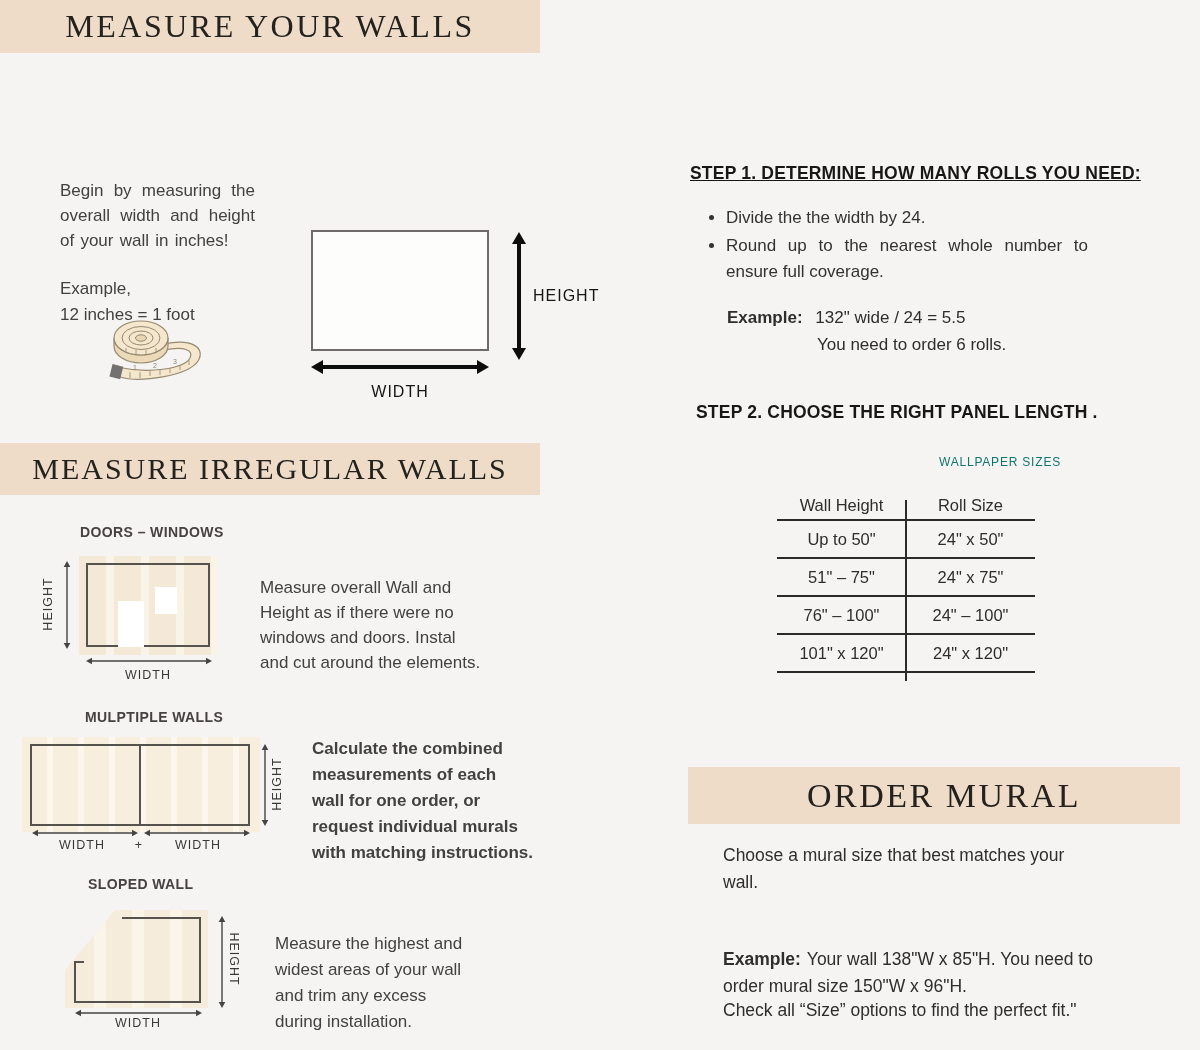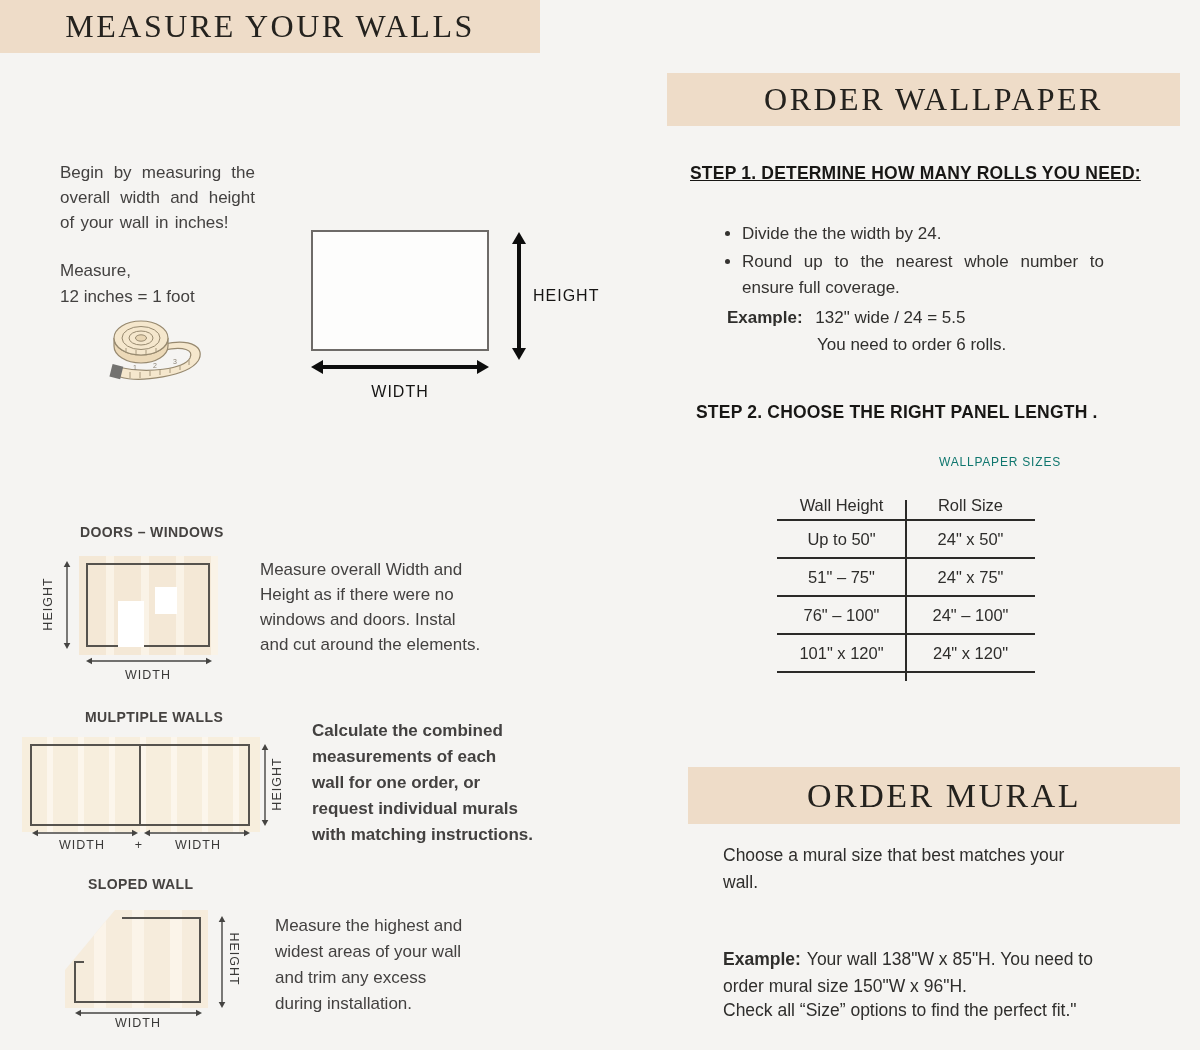--- a/index.html
+++ b/index.html
@@ -2,55 +2,55 @@
 <html><head>
 <meta charset="utf-8">
 <style>
   html,body{margin:0;padding:0;background:#f5f4f2;}
   .canvas{position:relative;width:1180px;height:1050px;background:#f5f4f2;overflow:hidden;
           font-family:"Liberation Sans", sans-serif;color:#3f3d3b;}
   .abs{position:absolute;}
   .band{position:absolute;background:#eedcc8;display:flex;align-items:center;justify-content:center;
         font-family:"Liberation Serif", serif;color:#24221e;letter-spacing:2.5px;}
   .subhead{position:absolute;font-weight:bold;font-size:14px;letter-spacing:.4px;color:#454240;}
-  .body-txt{font-size:17px;line-height:25px;color:#434140;}
+  .body-txt{font-size:17px;line-height:25px;color:#434140;margin-top:18px;}
   .pre{white-space:pre-line;}
   .justify{text-align:justify;}
   .dim-label{font-size:12.5px;letter-spacing:1px;color:#3a3938;}
   .vlabel{position:absolute;width:60px;text-align:center;white-space:nowrap;}
   .rot-ccw{transform:rotate(-90deg);}
   .rot-cw{transform:rotate(90deg);}
   .wall-bg{position:absolute;background:repeating-linear-gradient(90deg,#f4e8d6 0 27px,#faf3e7 27px 35px);}
   .wall-rect{position:absolute;border:2px solid #56534e;box-sizing:border-box;}
   .white-opening{position:absolute;background:#ffffff;}
   .big-label{font-size:16px;letter-spacing:1px;color:#161514;}
   .step-heading{position:absolute;font-size:17.5px;font-weight:bold;letter-spacing:.2px;color:#181715;}
   .rc-txt{font-size:17.5px;line-height:27px;color:#2f2e2c;}
-  ul.bullets{position:absolute;margin:16px;padding-left:20px;}
+  ul.bullets{position:absolute;margin:0;padding-left:20px;}
   ul.bullets li{font-size:17px;line-height:26px;color:#343230;margin-bottom:2px;}
   .tbl{position:absolute;width:258px;}
   .tbl-row{display:flex;border-bottom:2px solid #2b2a28;box-sizing:border-box;}
   .tbl-row.hdr{height:30px;}
   .tbl-row.data{height:38px;}
   .tbl-cell{width:50%;display:flex;align-items:center;justify-content:center;
             font-size:16.5px;color:#2e2d2b;}
   .tbl-vline{position:absolute;left:128px;top:9px;width:2px;height:181px;background:#2b2a28;}
   .footer{position:absolute;font-size:15.5px;color:#4b4946;text-align:center;margin-top:28px;}
 </style>
 </head>
 <body>
 
 <div class="canvas">
 
   <div class="band" style="left:0;top:73;width:540px;height:53px;font-size:32px;">MEASURE YOUR WALLS</div>
 
   <div class="abs body-txt justify" style="left:60px;top:160px;width:195px;word-spacing:1.5px;">Begin by measuring the overall width and height of your wall in inches!</div>
 
   <div class="abs body-txt" style="left:60px;top:258px;line-height:26px;">
-    <div>Measure,</div>
+    <div>Example,</div>
     <div>12 inches = 1 foot</div>
   </div>
 
   <svg class="abs" style="left:96px;top:308px;" width="125" height="80" viewBox="0 0 125 80">
 
     <path d="M68 36 C96 30 110 40 102 53 C92 68 44 75 24 69 L21 59 C52 66 88 61 94 50 C98 42 88 38 68 42 Z" fill="#f5e7cd" stroke="#97896f" stroke-width="1.2"></path>
 
     <rect x="15" y="57" width="11" height="13" transform="rotate(14 20 63)" fill="#737270"></rect>
 
     <path d="M34 70 L34 64 M44 70 L44 64 M54 68 L54 63 M64 67 L64 62 M74 65 L74 60 M84 62 L84 57 M93 57 L93 52" stroke="#a7987d" stroke-width="1"></path>
@@ -76,20 +76,21 @@
   </svg>
   <div class="abs big-label" style="left:533px;top:287px;">HEIGHT</div>
 
   <svg class="abs" style="left:311px;top:358px;" width="178" height="18">
     <line x1="10" y1="9" x2="168" y2="9" stroke="#0d0d0d" stroke-width="4"></line>
     <path d="M0 9 L12 2 L12 16 Z" fill="#0d0d0d"></path>
     <path d="M178 9 L166 2 L166 16 Z" fill="#0d0d0d"></path>
   </svg>
   <div class="abs big-label" style="left:330px;top:383px;width:140px;text-align:center;">WIDTH</div>
 
+  <div class="band" style="left:0;top:443;width:540px;height:52px;font-size:30px;letter-spacing:2px;top:443px;">MEASURE IRREGULAR WALLS</div>
 
   <div class="subhead" style="left:80px;top:524px;">DOORS – WINDOWS</div>
 
   <div class="wall-bg" style="left:79px;top:556px;width:139px;height:99px;"></div>
   <div class="wall-rect" style="left:86px;top:563px;width:124px;height:84px;"></div>
   <div class="white-opening" style="left:118px;top:601px;width:26px;height:46px;"></div>
   <div class="white-opening" style="left:155px;top:587px;width:22px;height:27px;"></div>
 
   <svg class="abs" style="left:62px;top:561px;" width="10" height="88">
     <line x1="5" y1="4" x2="5" y2="84" stroke="#454442" stroke-width="1.4"></line>
@@ -98,21 +99,21 @@
   </svg>
   <div class="vlabel dim-label rot-ccw" style="left:18px;top:597px;">HEIGHT</div>
 
   <svg class="abs" style="left:86px;top:656px;" width="126" height="10">
     <line x1="4" y1="5" x2="122" y2="5" stroke="#454442" stroke-width="1.4"></line>
     <path d="M0 5 L6 1.7 L6 8.3 Z" fill="#454442"></path>
       <path d="M126 5 L120 1.7 L120 8.3 Z" fill="#454442"></path>
   </svg>
   <div class="abs dim-label" style="left:108px;top:668px;width:80px;text-align:center;">WIDTH</div>
 
-  <div class="abs body-txt pre" style="left:260px;top:557px;">Measure overall Width and
+  <div class="abs body-txt pre" style="left:260px;top:557px;">Measure overall Wall and
 Height as if there were no
 windows and doors. Instal
 and cut around the elements.</div>
 
   <div class="subhead" style="left:85px;top:709px;">MULPTIPLE WALLS</div>
 
   <div class="wall-bg" style="left:22px;top:737px;width:238px;height:95px;background:repeating-linear-gradient(90deg,#f7eedd 0 25px,#fcf6ec 25px 31px);"></div>
   <div class="wall-rect" style="left:30px;top:744px;width:220px;height:82px;"></div>
   <div class="abs" style="left:139px;top:744px;width:2px;height:82px;background:#56534e;"></div>
 
@@ -174,21 +175,20 @@
   </svg>
   <div class="abs dim-label" style="left:98px;top:1016px;width:80px;text-align:center;">WIDTH</div>
 
   <div class="abs body-txt pre" style="left:275px;top:913px;line-height:26px;">Measure the highest and
 widest areas of your wall
 and trim any excess
 during installation.</div>
 
   <div class="footer" style="left:455px;top:1025px;width:310px;">www.eazzywalls.com</div>
 
-  <div class="band" style="left:667px;top:73px;width:533px;height:53px;font-size:32px;">ORDER WALLPAPER</div>
 
   <div class="step-heading" style="left:690px;top:163px;text-decoration:underline;">STEP 1. DETERMINE HOW MANY ROLLS YOU NEED:</div>
 
   <ul class="bullets" style="left:706px;top:205px;width:362px;">
     <li>Divide the the width by 24.</li>
     <li class="justify">Round up to the nearest whole number to ensure full coverage.</li>
   </ul>
 
   <div class="abs" style="left:727px;top:304px;font-size:17px;line-height:27px;color:#2f2e2c;">
     <div>

